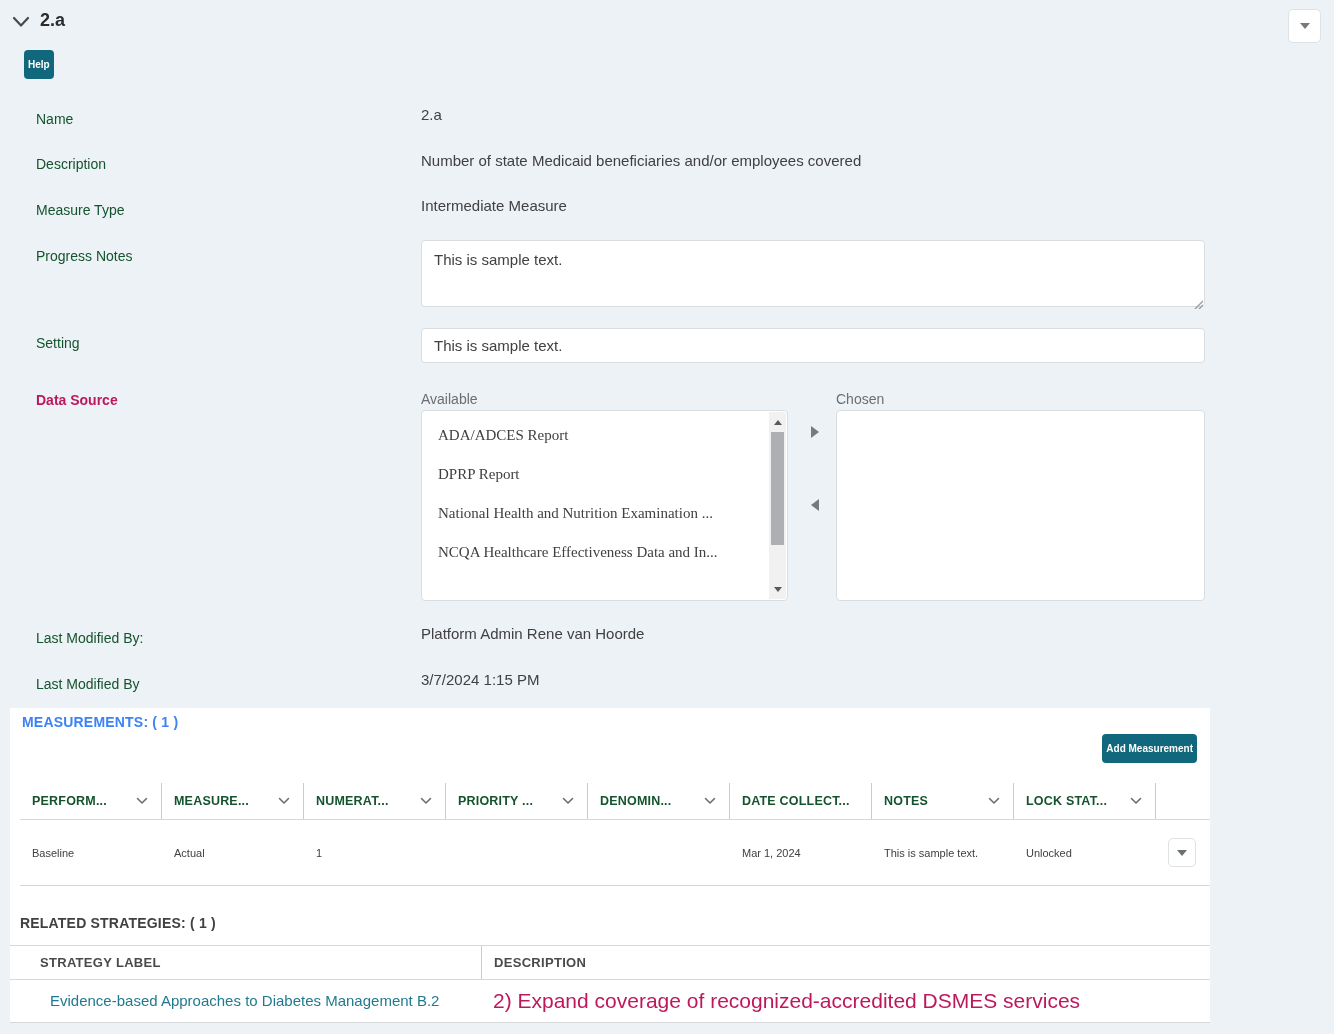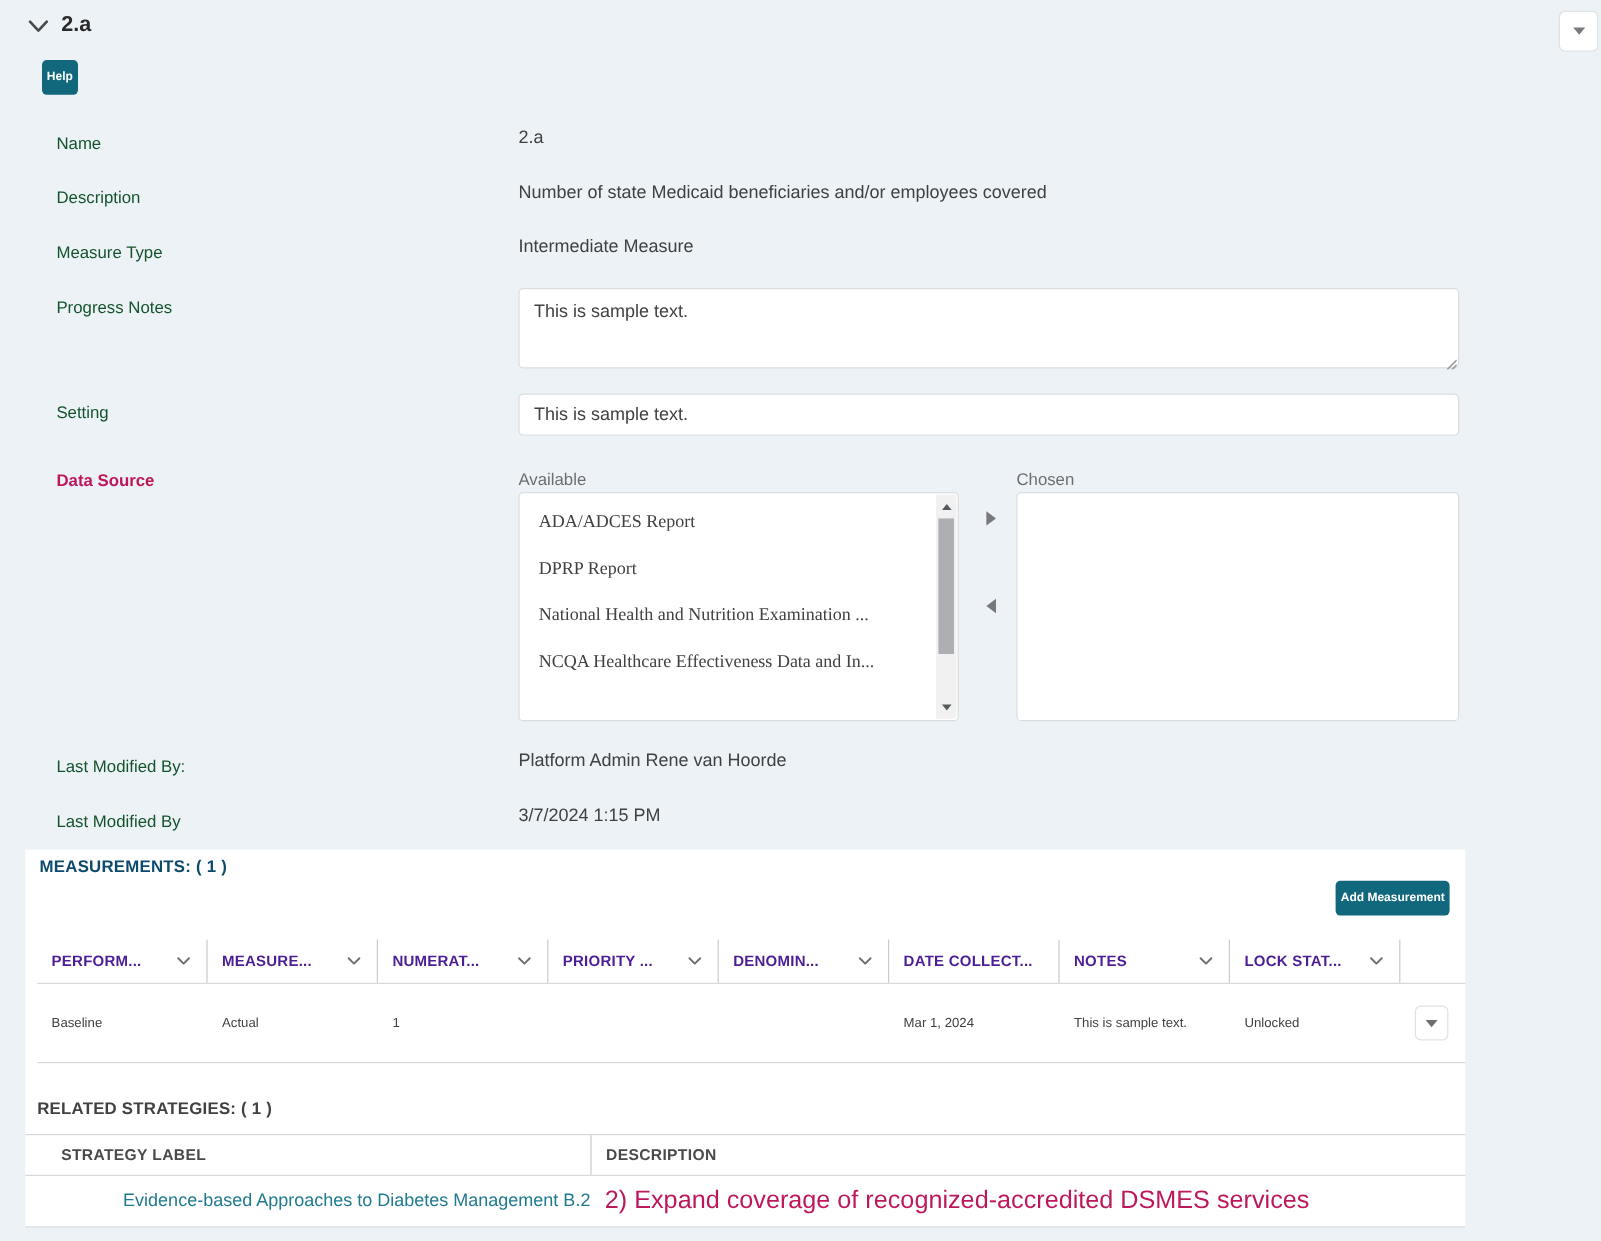--- a/index.html
+++ b/index.html
@@ -3,21 +3,21 @@
 <meta charset="utf-8">
 <style>
   * { box-sizing: border-box; margin: 0; padding: 0; }
   html,body { width:1334px; height:1034px; }
   body {
     font-family: "Liberation Sans", sans-serif;
     background:#ecf2f5;
     color:#414042;
     overflow:hidden;
   }
-  .page { position:relative; width:1070px; height:1034px;margin-left:11px; }
+  .page { position:relative; width:1070px; height:1034px; }
 
   
   .collapse-chevron { position:absolute; left:12px; top:16px; width:18px; height:12px; cursor:pointer; }
   .page-title { position:absolute; left:40px; top:10px; font-size:18px; font-weight:700; color:#2b2b2c; }
   .top-caret-btn {
     position:absolute; left:1288px; top:9px; width:33px; height:34px;
     background:#fff; border:1px solid #dde2e5; border-radius:5px;
     display:flex; align-items:center; justify-content:center; cursor:pointer;
   }
   .btn-teal {
@@ -71,30 +71,30 @@
   .tri-right { width:0; height:0; border-top:6px solid transparent; border-bottom:6px solid transparent; border-left:8px solid #77797c; }
   .tri-left  { width:0; height:0; border-top:6px solid transparent; border-bottom:6px solid transparent; border-right:8px solid #77797c; }
   .sb-arrow .tri-up   { border-left-width:4px; border-right-width:4px; border-bottom-width:5px; border-bottom-color:#58595b; }
   .sb-arrow .tri-down { border-left-width:4px; border-right-width:4px; border-top-width:5px; border-top-color:#58595b; }
 
   .mover { position:absolute; left:805px; width:20px; height:18px; display:flex; align-items:center; justify-content:center; cursor:pointer; }
   .mover.to-chosen { top:423px; } .mover.to-available { top:496px; }
 
   
   .panel { position:absolute; left:10px; top:708px; width:1200px; height:315px; background:#fff; }
-  .panel-title { position:absolute; left:12px; top:6px; font-size:14px; font-weight:700; color:#0c4a6e; letter-spacing:0.2px; }
+  .panel-title { position:absolute; left:12px; top:6px; font-size:14px; font-weight:700; color:#3b82f6; letter-spacing:0.2px; }
   .add-measure-btn { position:absolute; right:13px; top:26px; }
 
   
   .m-table { position:absolute; left:10px; top:75px; width:1190px; }
   .m-head { display:flex; height:37px; border-bottom:1px solid #d6d8da; }
   .m-th {
     width:142px; display:flex; align-items:center; justify-content:space-between;
     padding:0 13px 0 12px; border-right:1px solid #c9cbcd;
-    font-size:12.5px; font-weight:700; color:#4c1d95; letter-spacing:0.2px;
+    font-size:12.5px; font-weight:700; color:#14532d; letter-spacing:0.2px;
     white-space:nowrap; overflow:hidden; cursor:pointer;
   }
   .m-th .sort-chev { flex:none; margin-left:6px; }
   .m-th-actions { width:44px; border-right:none; }
   .m-row { display:flex; min-height:66px; align-items:center; border-bottom:1px solid #d6d8da; }
   .m-td { width:142px; padding:0 12px; font-size:11px; color:#414042; }
   .m-td-actions { width:44px; display:flex; justify-content:flex-end; padding-right:4px; }
   .row-caret-btn {
     width:30px; height:29px; background:#fff; border:1px solid #dde2e5; border-radius:5px;
     display:flex; align-items:center; justify-content:center; cursor:pointer;
@@ -102,21 +102,21 @@
   .row-caret-btn .tri-down { border-left-width:5px; border-right-width:5px; border-top-width:6px; border-top-color:#6d6e70; }
 
   
   .rs-title { position:absolute; left:10px; top:207px; font-size:14px; font-weight:700; color:#414042; letter-spacing:0.2px; }
   .rs-table { position:absolute; left:0; top:237px; width:1200px; }
   .rs-head { display:flex; height:35px; border-top:1px solid #d6d8da; border-bottom:1px solid #d6d8da; align-items:center; }
   .rs-th { font-size:13px; font-weight:700; color:#4a4a4c; letter-spacing:0.3px; }
   .rs-th.col1 { width:471px; padding-left:30px; }
   .rs-th.col2 { flex:1; padding-left:12px; border-left:1px solid #c9cbcd; align-self:stretch; display:flex; align-items:center; }
   .rs-row { display:flex; height:43px; align-items:center; border-bottom:1px solid #d6d8da; }
-  .rs-td.col1 { width:471px; padding-left:30px;text-align:right; }
+  .rs-td.col1 { width:471px; padding-left:40px; }
   .rs-td.col2 { flex:1; padding-left:12px; font-size:21px; color:#be185d; }
   .strategy-link { font-size:15px; color:#1f7a8f; text-decoration:none; cursor:pointer; }
 
   .chev-svg { display:block; }
 </style>
 </head>
 <body>
 
 <div class="page">
 

